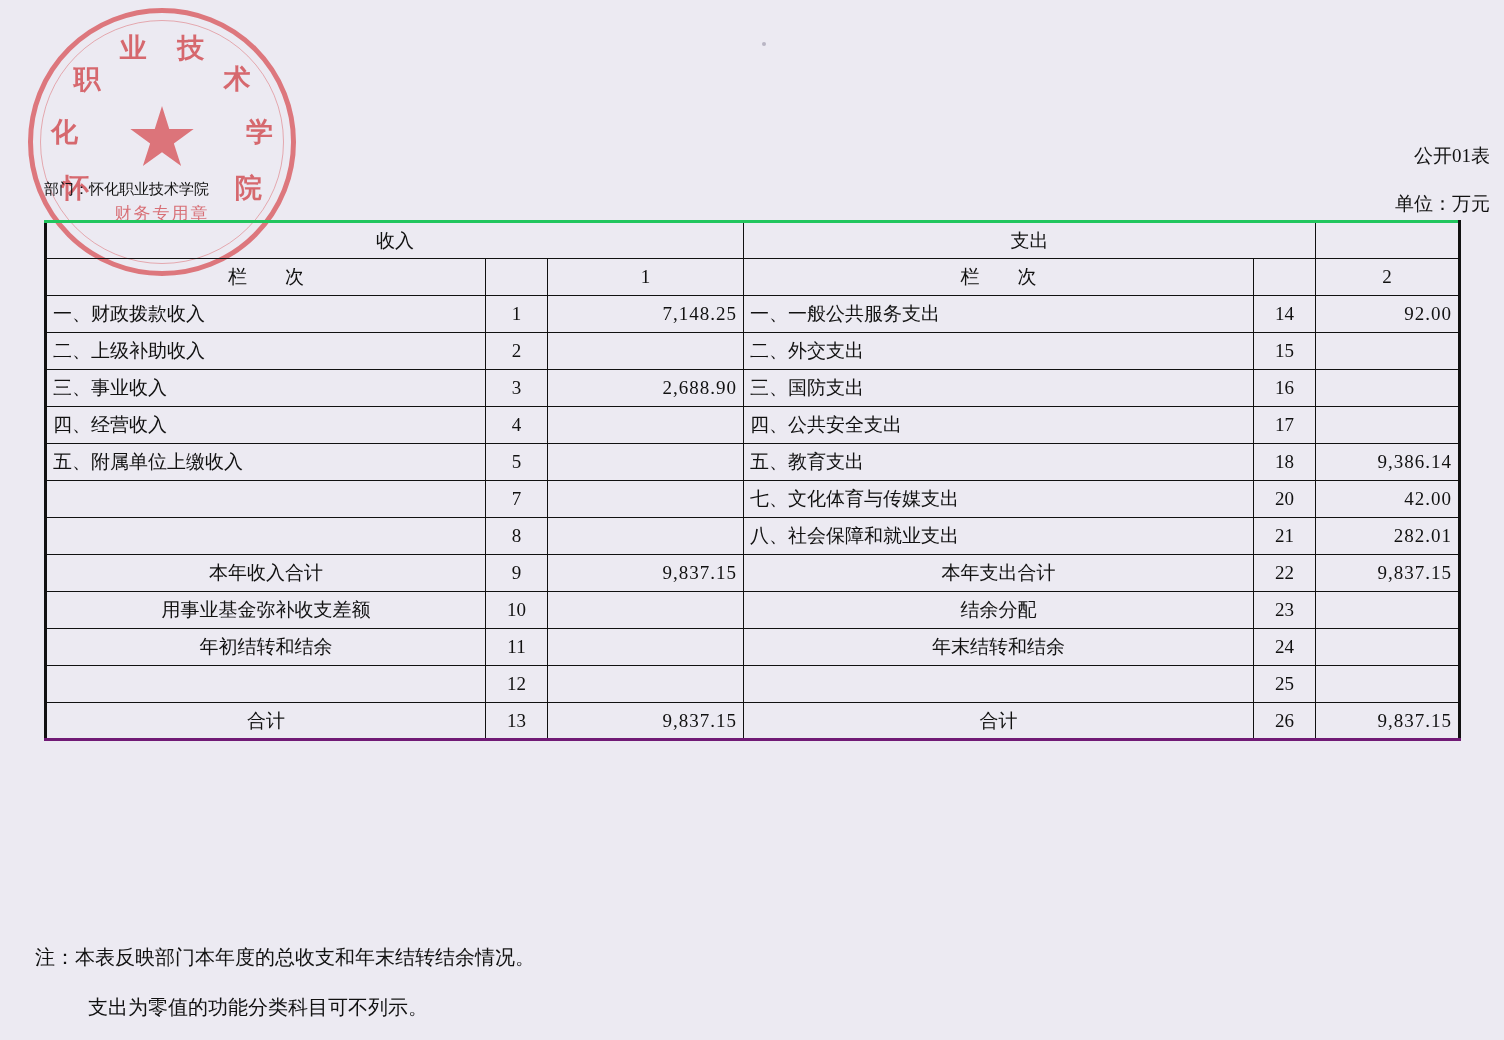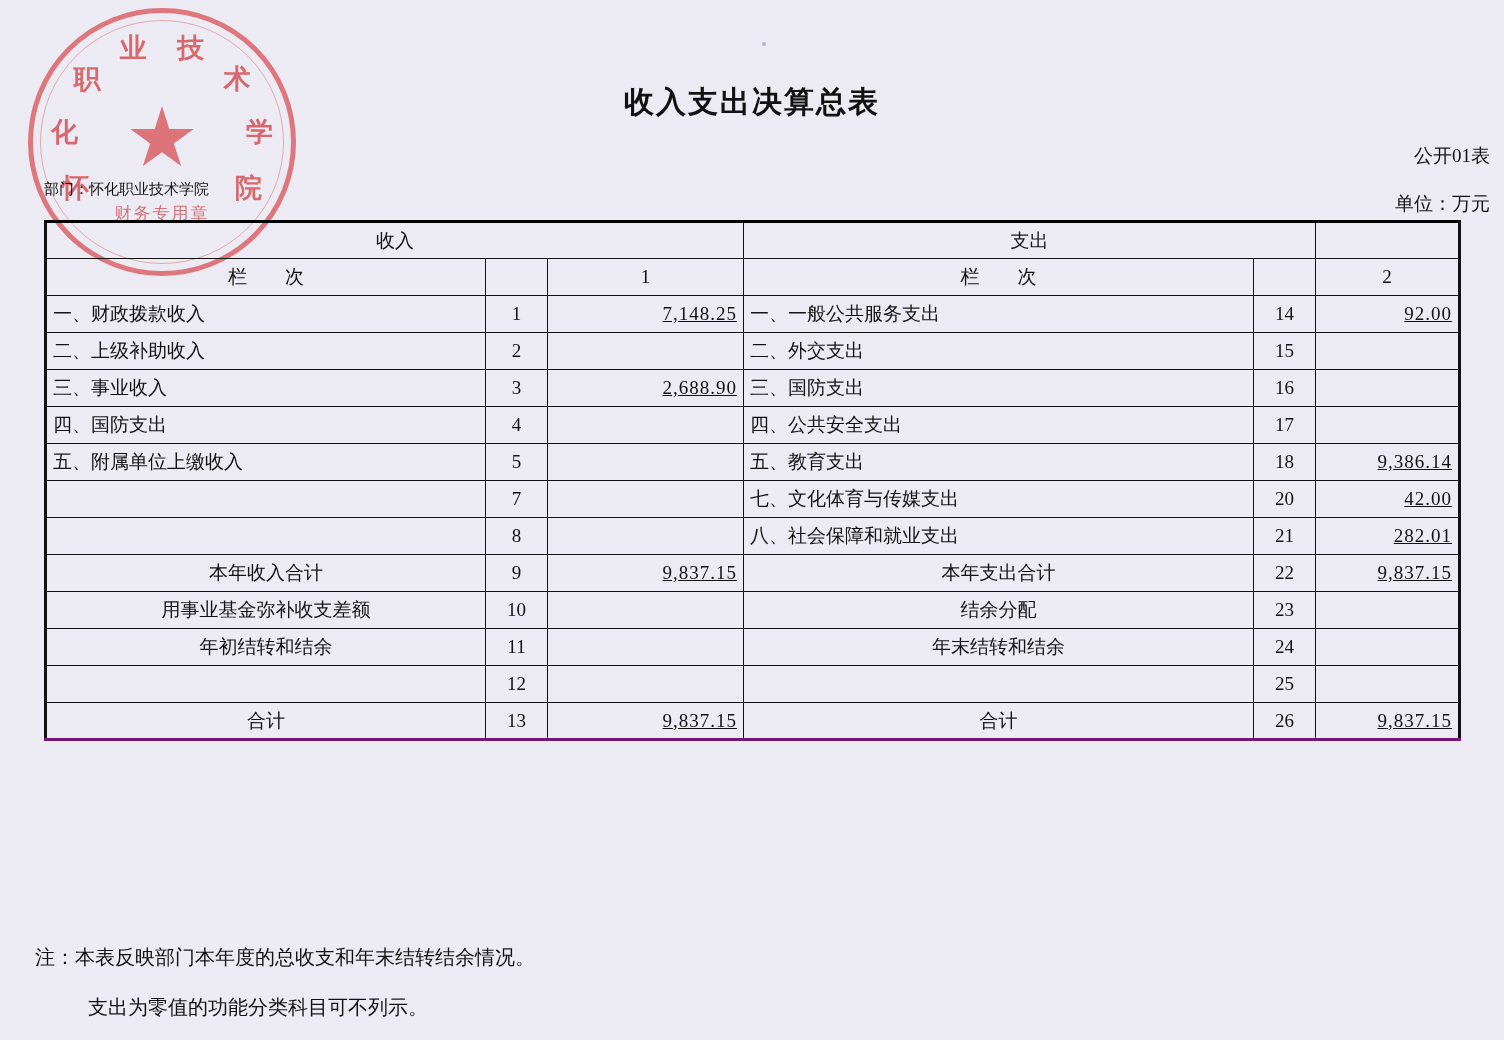--- a/index.html
+++ b/index.html
@@ -127,27 +127,27 @@
   }
   table.main td {
     border: 1px solid #111;
     height: 37px;
     font-size: 19px;
     padding: 0 6px;
     box-sizing: border-box;
   }
   table.main td.outer-left { border-left: 3px solid #111; }
   table.main td.outer-right { border-right: 3px solid #111; }
-  table.main tr.outer-top td { border-top: 3px solid #000000; }
+  table.main tr.outer-top td { border-top: 3px solid #22c55e; }
   table.main tr.outer-bottom td { border-bottom: 3px solid #701a75; }
   td.mid-div { border-left: 3px solid #111; margin-left: 37px; }
 
   .c-item { text-align: left; padding-left: 18px; }
   .c-center { text-align: center; }
-  .c-num { text-align: right; padding-right: 22px; font-family: "Liberation Serif", serif; letter-spacing: 1px; text-decoration: underline;}
+  .c-num { text-align: right; padding-right: 22px; font-family: "Liberation Serif", serif; letter-spacing: 1px;}
   .hdr { text-align: center; font-size: 20px; }
   .hdr-big { text-align: center; font-size: 21px; }
 
   
   .note1 {
     position: absolute;
     left: 35px;
     top: 944px;
     font-size: 20px;
   }
@@ -183,21 +183,20 @@
       <span style="transform: rotate(17deg) translate(0,-98px) rotate(-17deg);">技</span>
       <span style="transform: rotate(50deg) translate(0,-98px) rotate(-50deg);">术</span>
       <span style="transform: rotate(84deg) translate(0,-98px) rotate(-84deg);">学</span>
       <span style="transform: rotate(118deg) translate(0,-98px) rotate(-118deg);">院</span>
     </div>
     <div class="seal-sub">财务专用章</div>
   </div>
 
   <div class="faint-mark"></div>
 
-  <div class="doc-title">收入支出决算总表</div>
   <div class="form-no">公开01表</div>
   <div class="unit-note">单位：万元</div>
   <div class="dept-line">部门：怀化职业技术学院</div>
 
   <table class="main">
     <colgroup>
       <col style="width:440px">
       <col style="width:62px">
       <col style="width:196px">
       <col style="width:510px">
@@ -237,21 +236,21 @@
       </tr>
       <tr>
         <td class="c-item outer-left">三、事业收入</td>
         <td class="c-center">3</td>
         <td class="c-num">2,688.90</td>
         <td class="c-item mid-div">三、国防支出</td>
         <td class="c-center">16</td>
         <td class="c-num outer-right"></td>
       </tr>
       <tr>
-        <td class="c-item outer-left">四、国防支出</td>
+        <td class="c-item outer-left">四、经营收入</td>
         <td class="c-center">4</td>
         <td class="c-num"></td>
         <td class="c-item mid-div">四、公共安全支出</td>
         <td class="c-center">17</td>
         <td class="c-num outer-right"></td>
       </tr>
       <tr>
         <td class="c-item outer-left">五、附属单位上缴收入</td>
         <td class="c-center">5</td>
         <td class="c-num"></td>

